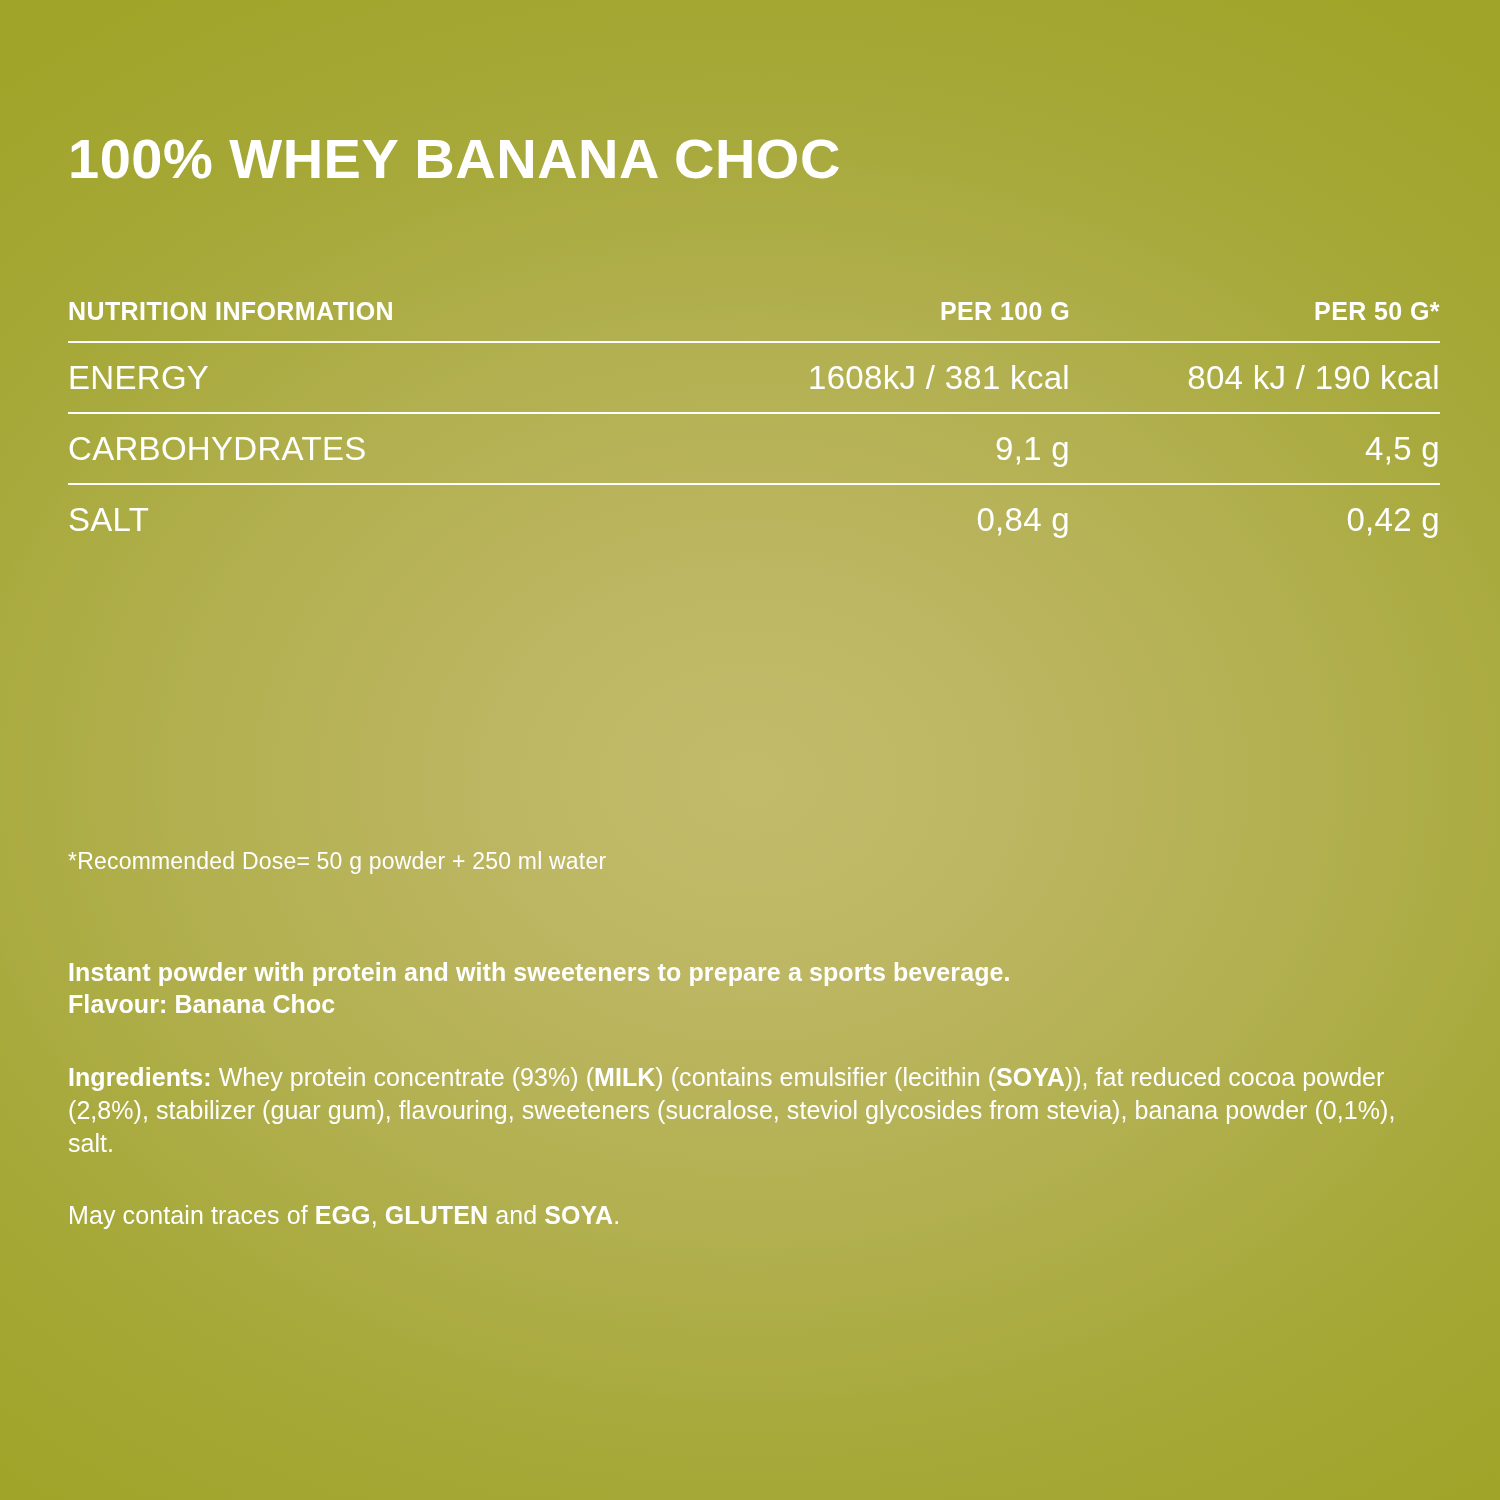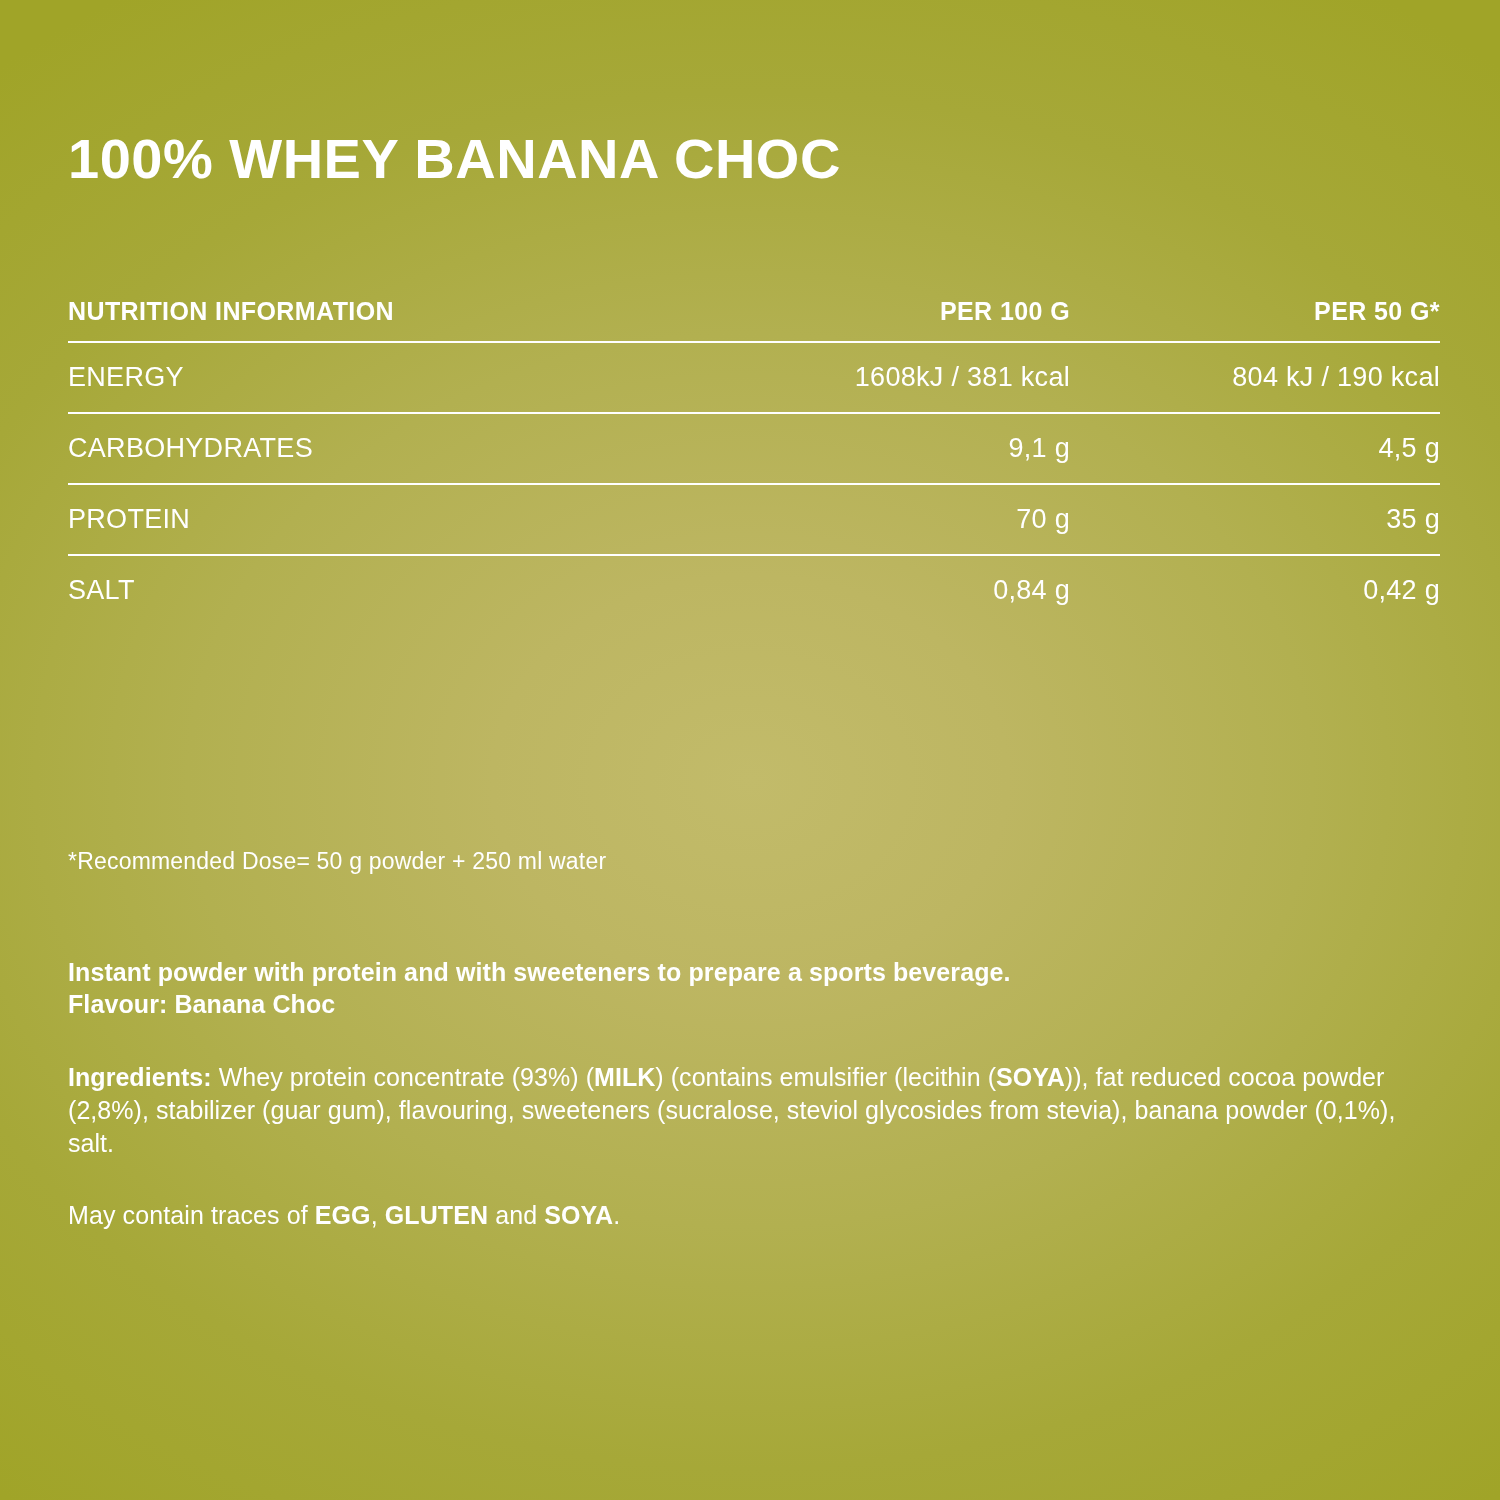--- a/index.html
+++ b/index.html
@@ -69,21 +69,21 @@
   }
   .nutrition-table thead th.num {
     text-align: right;
   }
 
   .nutrition-table tbody tr {
     border-top: 2px solid #ffffff;
   }
   .nutrition-table tbody td {
     height: 69px;
-    font-size: 27px;
+    font-size: 33px;
     letter-spacing: 0.3px;
     white-space: nowrap;
   }
   .nutrition-table tbody td.label {
     text-align: left;
   }
   .nutrition-table tbody td.num {
     text-align: right;
   }
   .nutrition-table tbody tr.indent td.label {
@@ -159,25 +159,20 @@
           <td class="label">ENERGY</td>
           <td class="num">1608kJ / 381 kcal</td>
           <td class="num">804 kJ / 190 kcal</td>
         </tr>
         <tr>
           <td class="label">CARBOHYDRATES</td>
           <td class="num">9,1 g</td>
           <td class="num">4,5 g</td>
         </tr>
         <tr>
-          <td class="label">PROTEIN</td>
-          <td class="num">70 g</td>
-          <td class="num">35 g</td>
-        </tr>
-        <tr>
           <td class="label">SALT</td>
           <td class="num">0,84 g</td>
           <td class="num">0,42 g</td>
         </tr>
       </tbody>
   </table>
 
   <div class="footnote">*Recommended Dose= 50 g powder + 250 ml water</div>
 
   <div class="desc">

